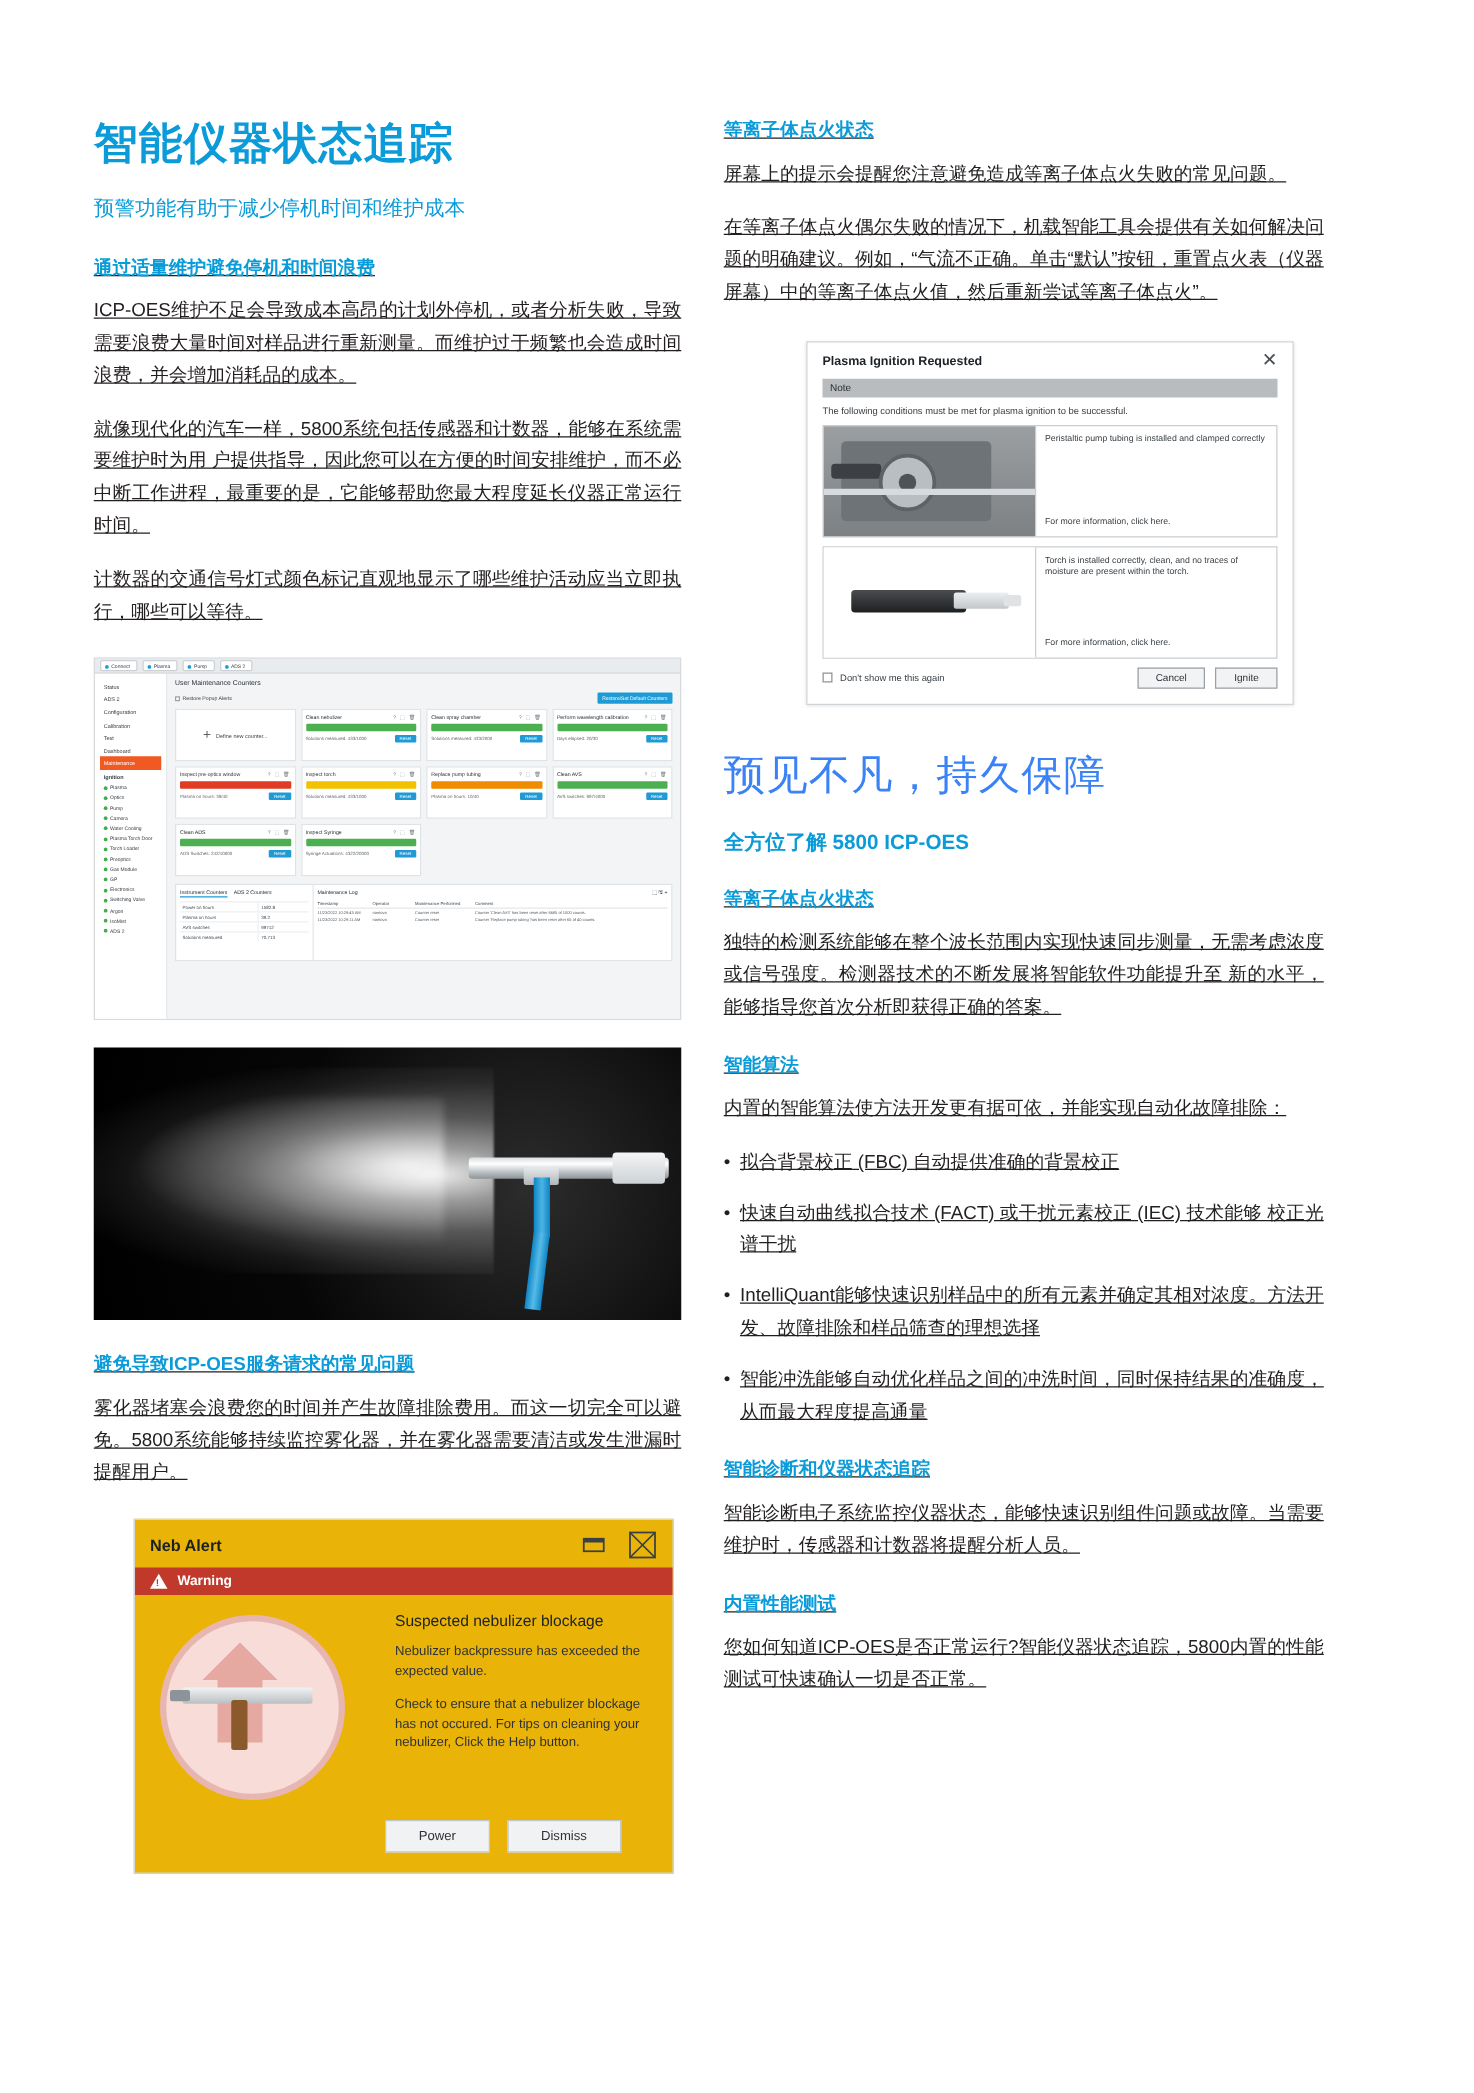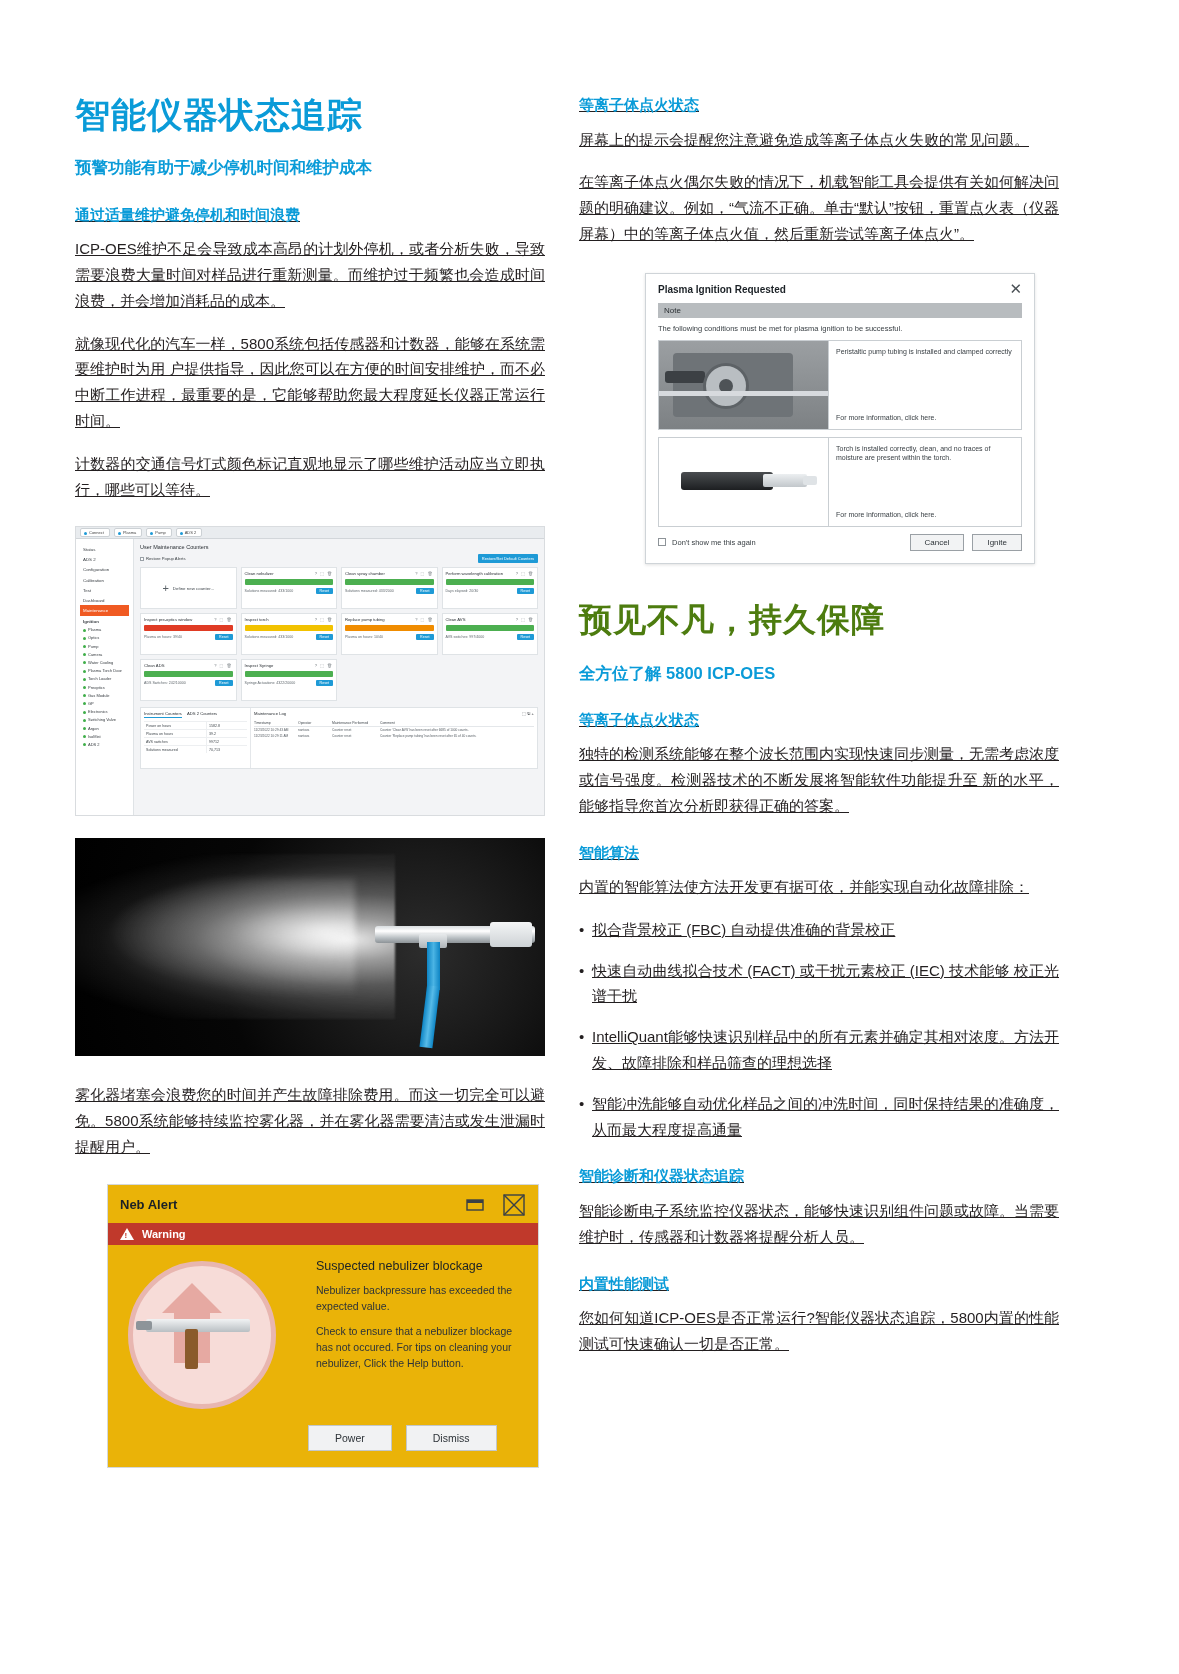--- a/index.html
+++ b/index.html
@@ -31,21 +31,21 @@
     color: #0a9bd8;
     font-size: 35px;
     font-weight: bold;
     letter-spacing: 1px;
     margin: 0 0 22px 0;
     line-height: 1.15;
   }
   h2.sub-title {
     color: #0a9bd8;
     font-size: 16.5px;
-    font-weight: bold;
+    font-weight: normal;
     margin: 0 0 26px 0;
     line-height: 1.3;
   }
   h3.section-head {
     color: #0a9bd8;
     font-size: 15px;
     font-weight: bold;
     margin: 0 0 12px 0;
     line-height: 1.3;
   }
@@ -68,23 +68,23 @@
   }
   .bullets li:before {
     content: "•";
     position: absolute;
     left: 0;
     top: 0;
   }
   .block { margin-bottom: 24px; text-decoration: underline; }
 
   h1.main-title-2 {
-    color: #4d7c0f;
+    color: #3b82f6;
     font-size: 33px;
-    font-weight: bold;
+    font-weight: normal;
     letter-spacing: 1px;
     margin: 34px 0 20px 0;
   }
   h2.sub-title-2 {
     color: #0a9bd8;
     font-size: 16.5px;
     font-weight: bold;
     margin: 0 0 25px 0;
   }
 
@@ -510,20 +510,21 @@
         <div class="neb-spray"></div>
         <div class="neb-spray2"></div>
         <div class="neb-tube"></div>
         <div class="neb-cap"></div>
         <div class="neb-collar"></div>
         <div class="neb-stem"></div>
         <div class="neb-stem2"></div>
       </div>
 
       <div class="block">
+        <h3 class="section-head">避免导致ICP-OES服务请求的常见问题</h3>
         <p class="body">雾化器堵塞会浪费您的时间并产生故障排除费用。而这一切完全可以避免。5800系统能够持续监控雾化器，并在雾化器需要清洁或发生泄漏时提醒用户。</p>
       </div>
 
       <div class="dlg-neb">
         <div class="neb-title-bar">
           <div class="neb-title">Neb Alert</div>
           <div class="neb-wincontrols">
             <svg width="22" height="22" viewBox="0 0 22 22">
                 <rect x="3" y="6" width="16" height="10" fill="none" stroke="#3a4045" stroke-width="1.4"></rect>
                 <rect x="3" y="6" width="16" height="3" fill="#3a4045"></rect>

